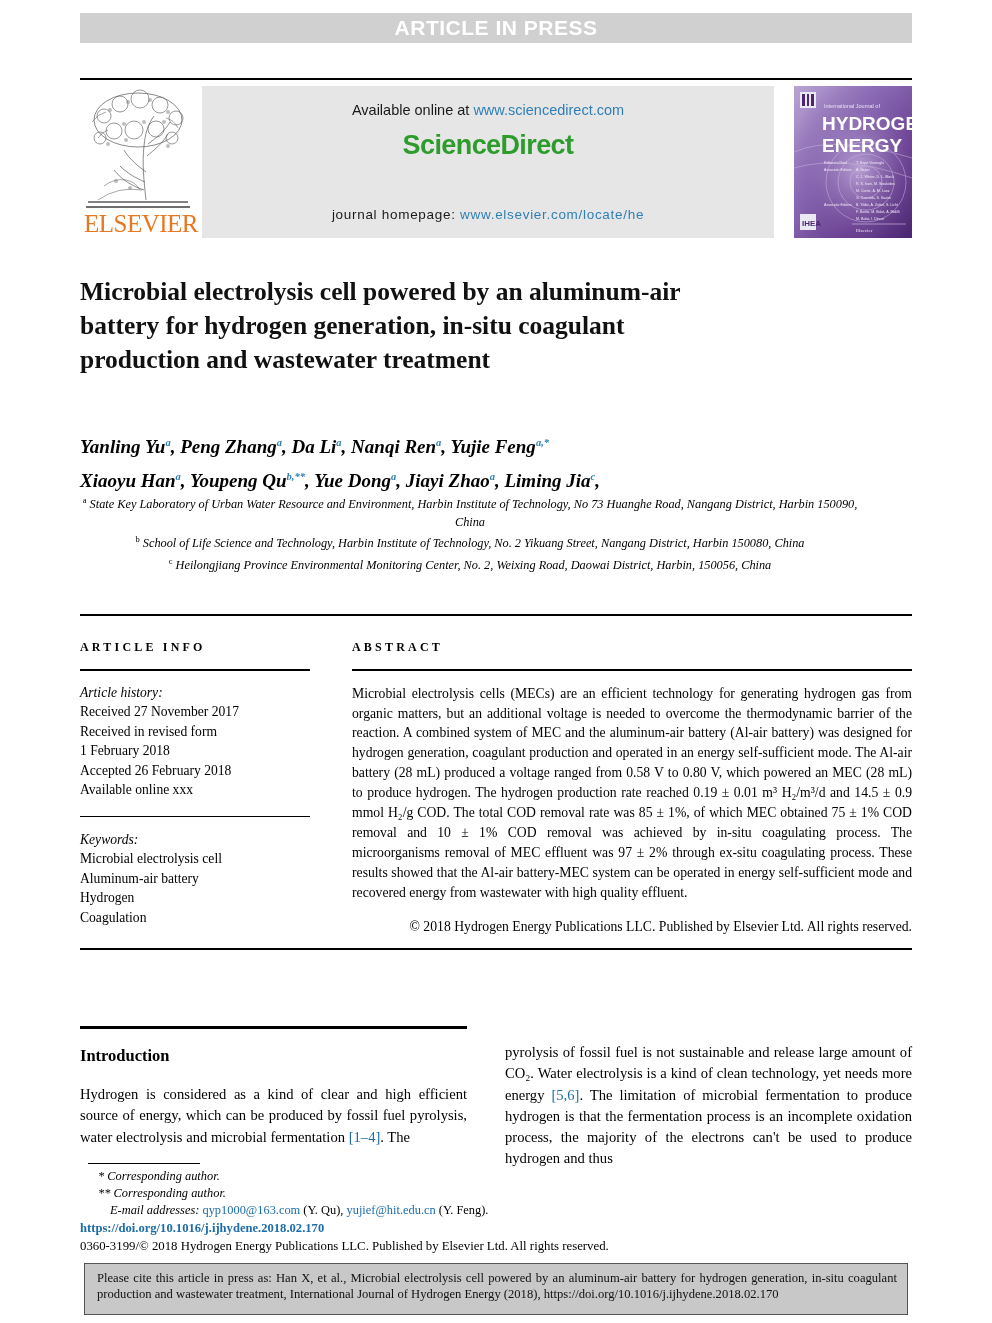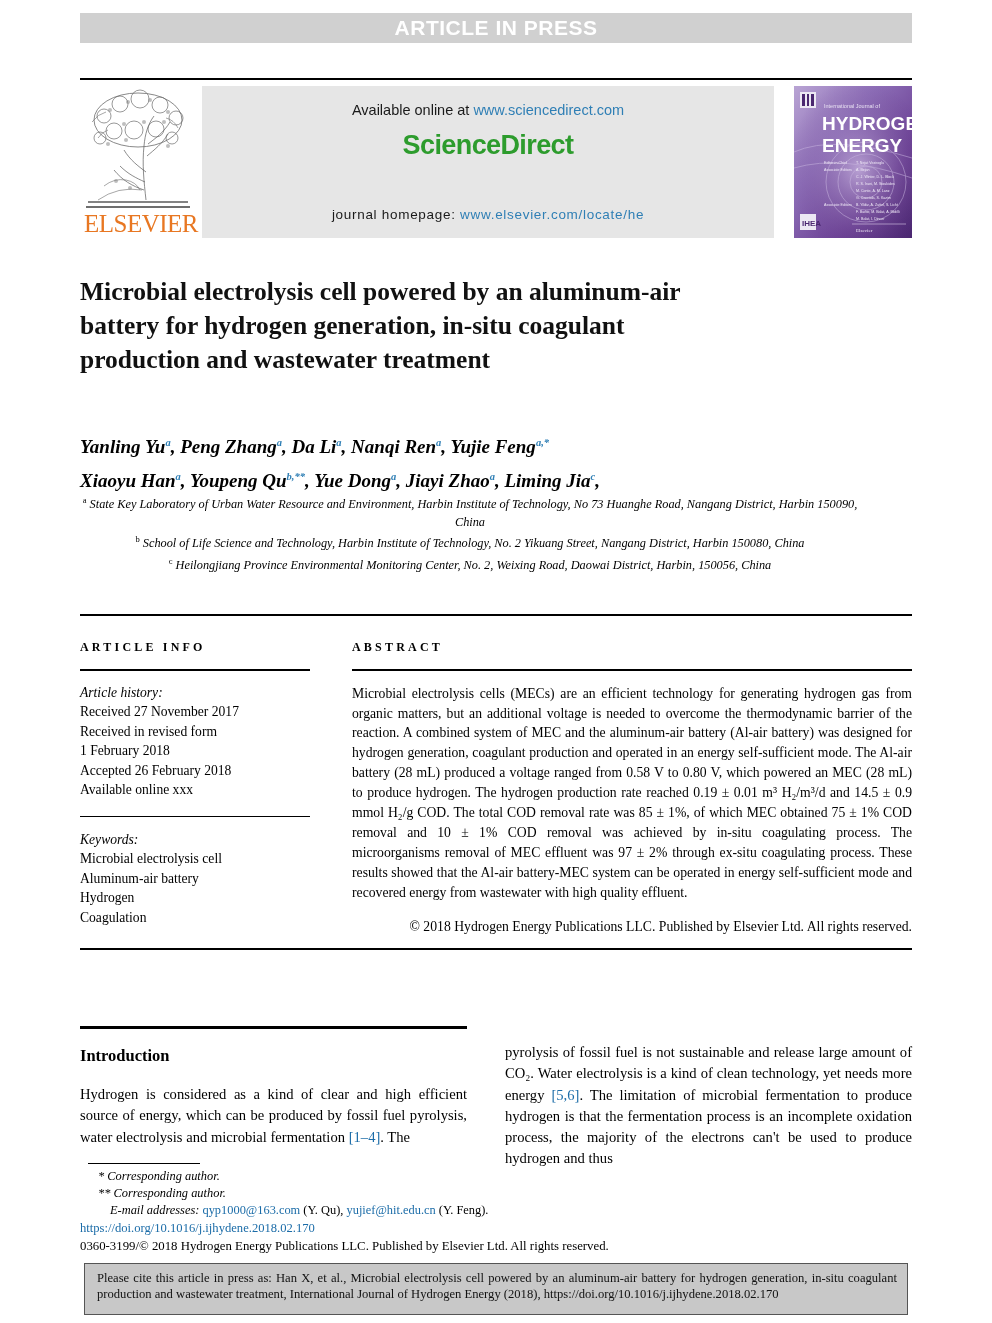--- a/index.html
+++ b/index.html
@@ -321,21 +321,21 @@
     top: 1168px;
     width: 640px;
     font-family: "Liberation Serif", serif;
     font-size: 12.4px;
     line-height: 17.2px;
   }
   .footnote .star-line { padding-left: 18px; font-style: italic; }
   .footnote .email-line { padding-left: 30px; }
   .footnote .email-line .lbl { font-style: italic; }
   .link { color: #1b6ca8; }
-  .doi-line { font-size: 12.6px; }
+  .doi-line { font-size: 12.6px; font-weight: bold; }
   .issn-line { font-size: 12.8px; margin-top: 1px; }
 
   
   .cite-box {
     position: absolute;
     left: 84px;
     top: 1263px;
     width: 824px;
     height: 52px;
     background: #c8c8c8;

